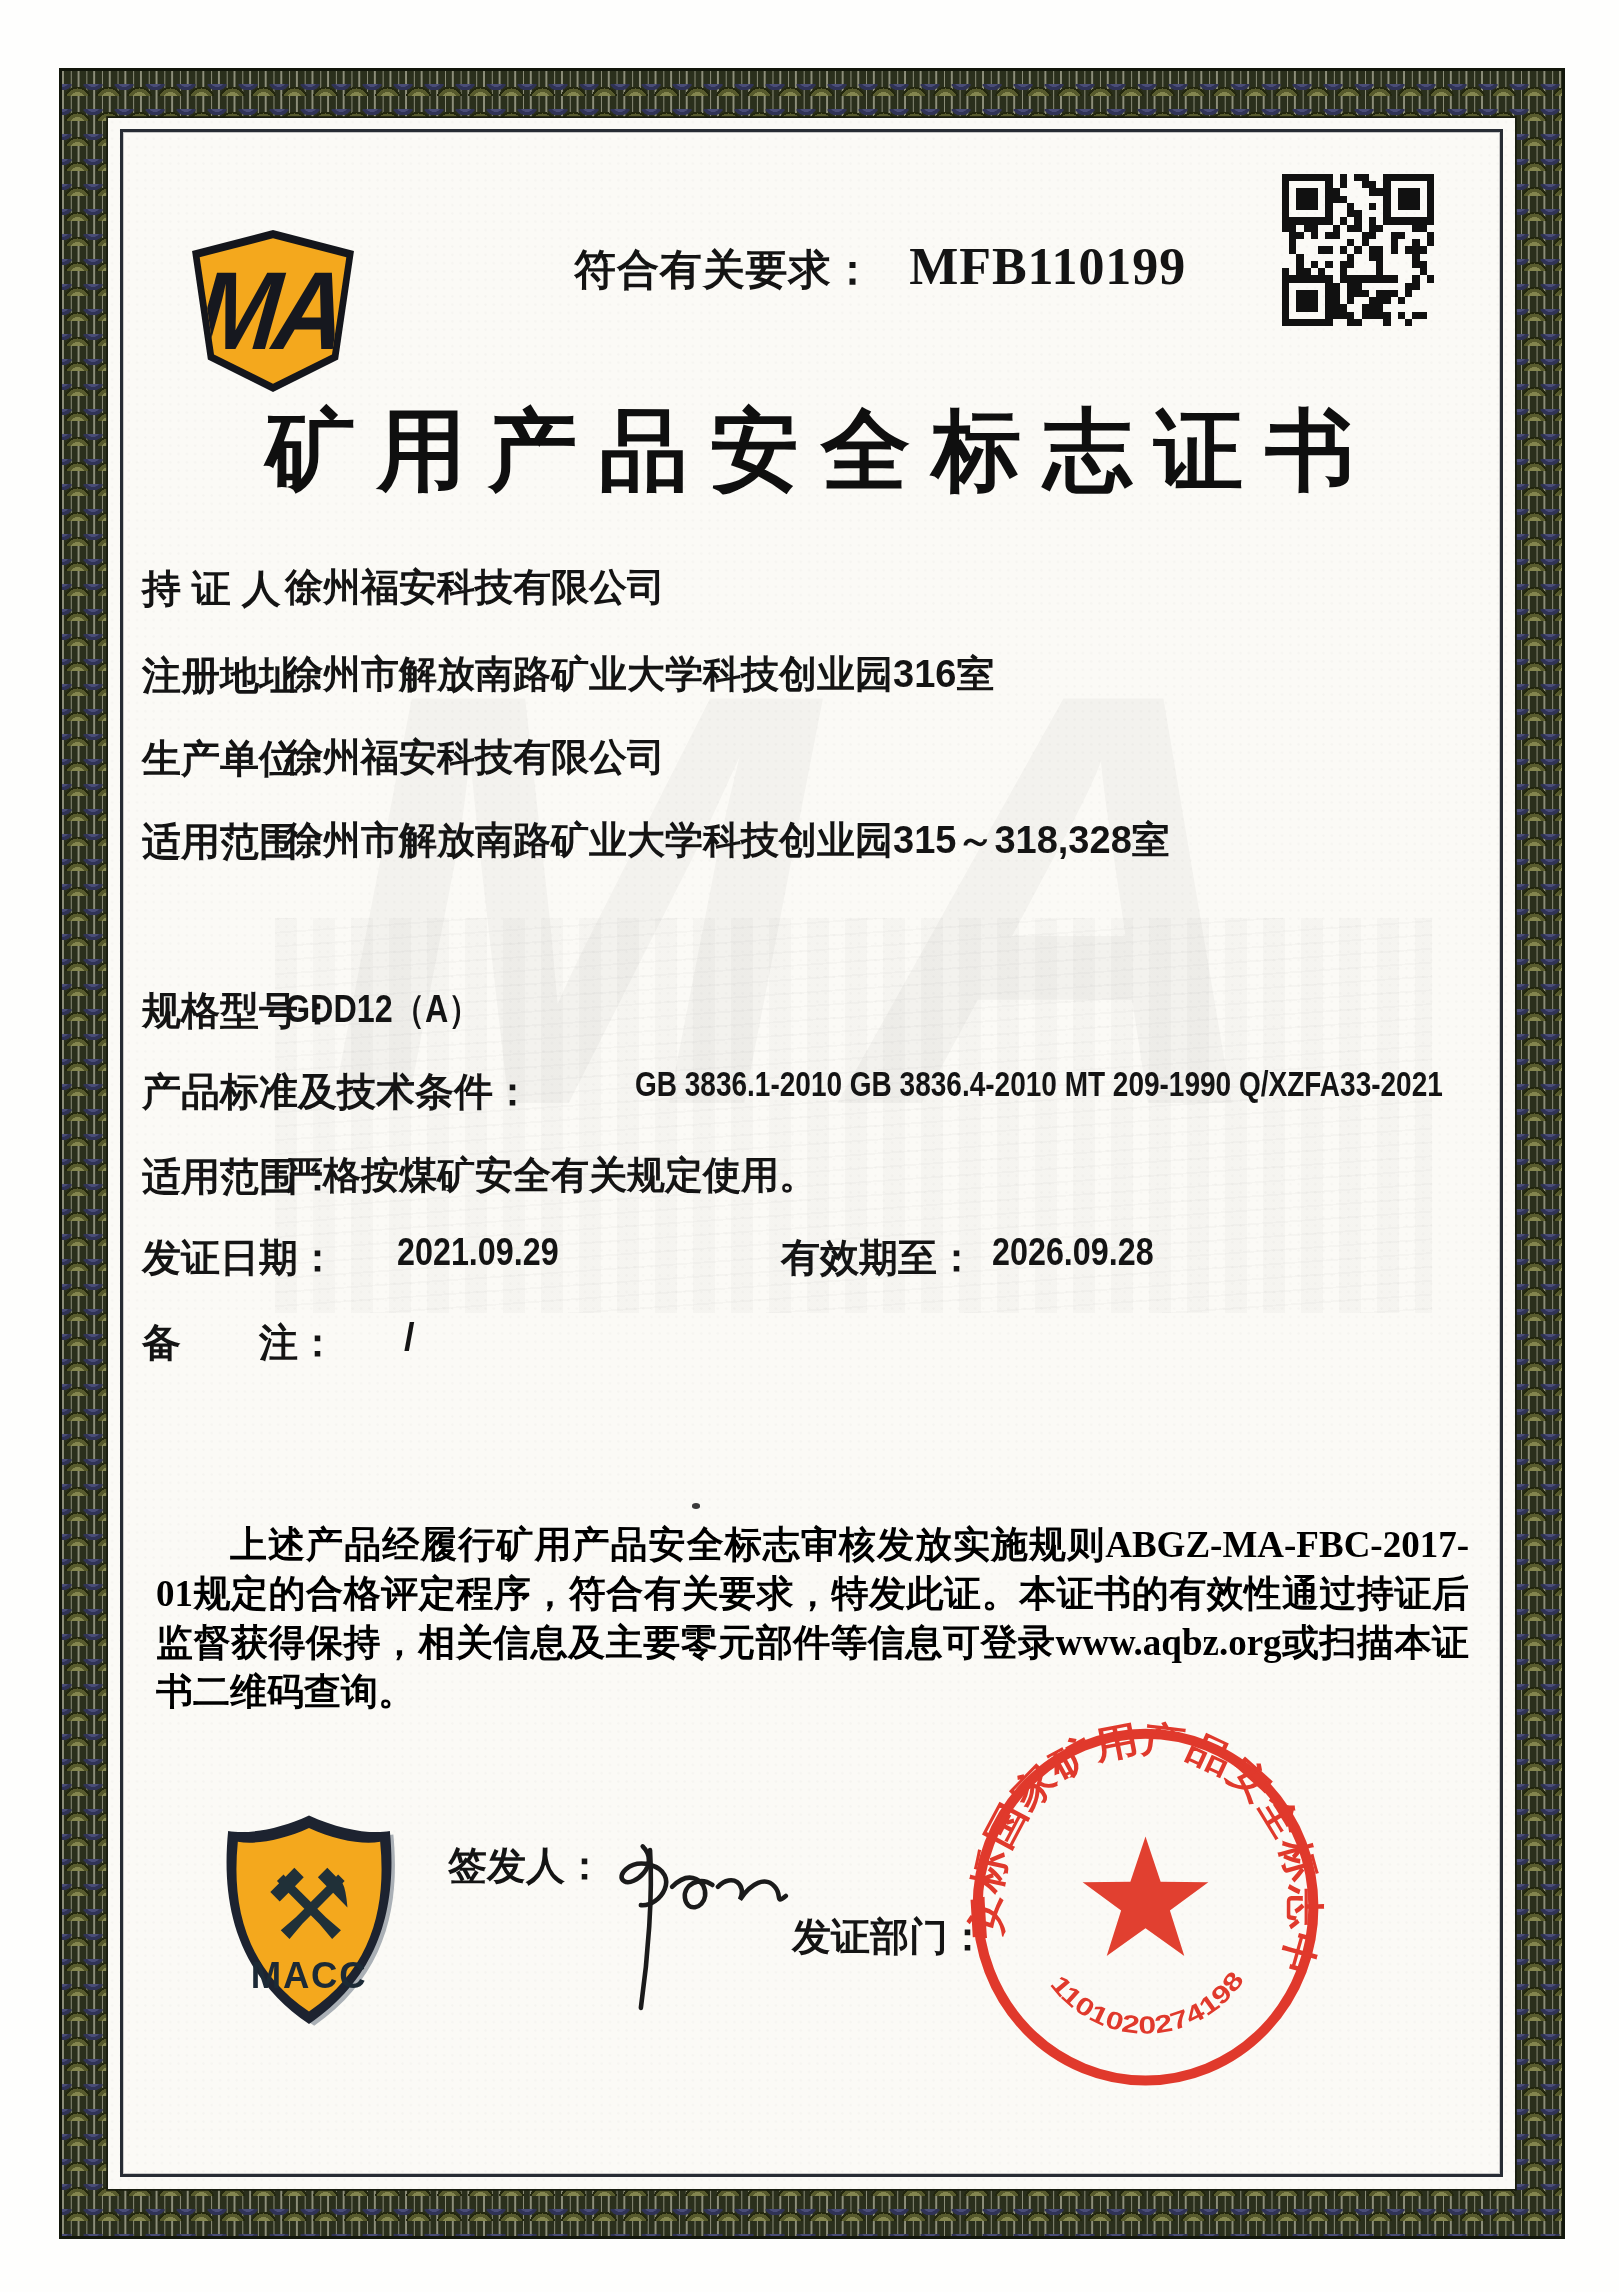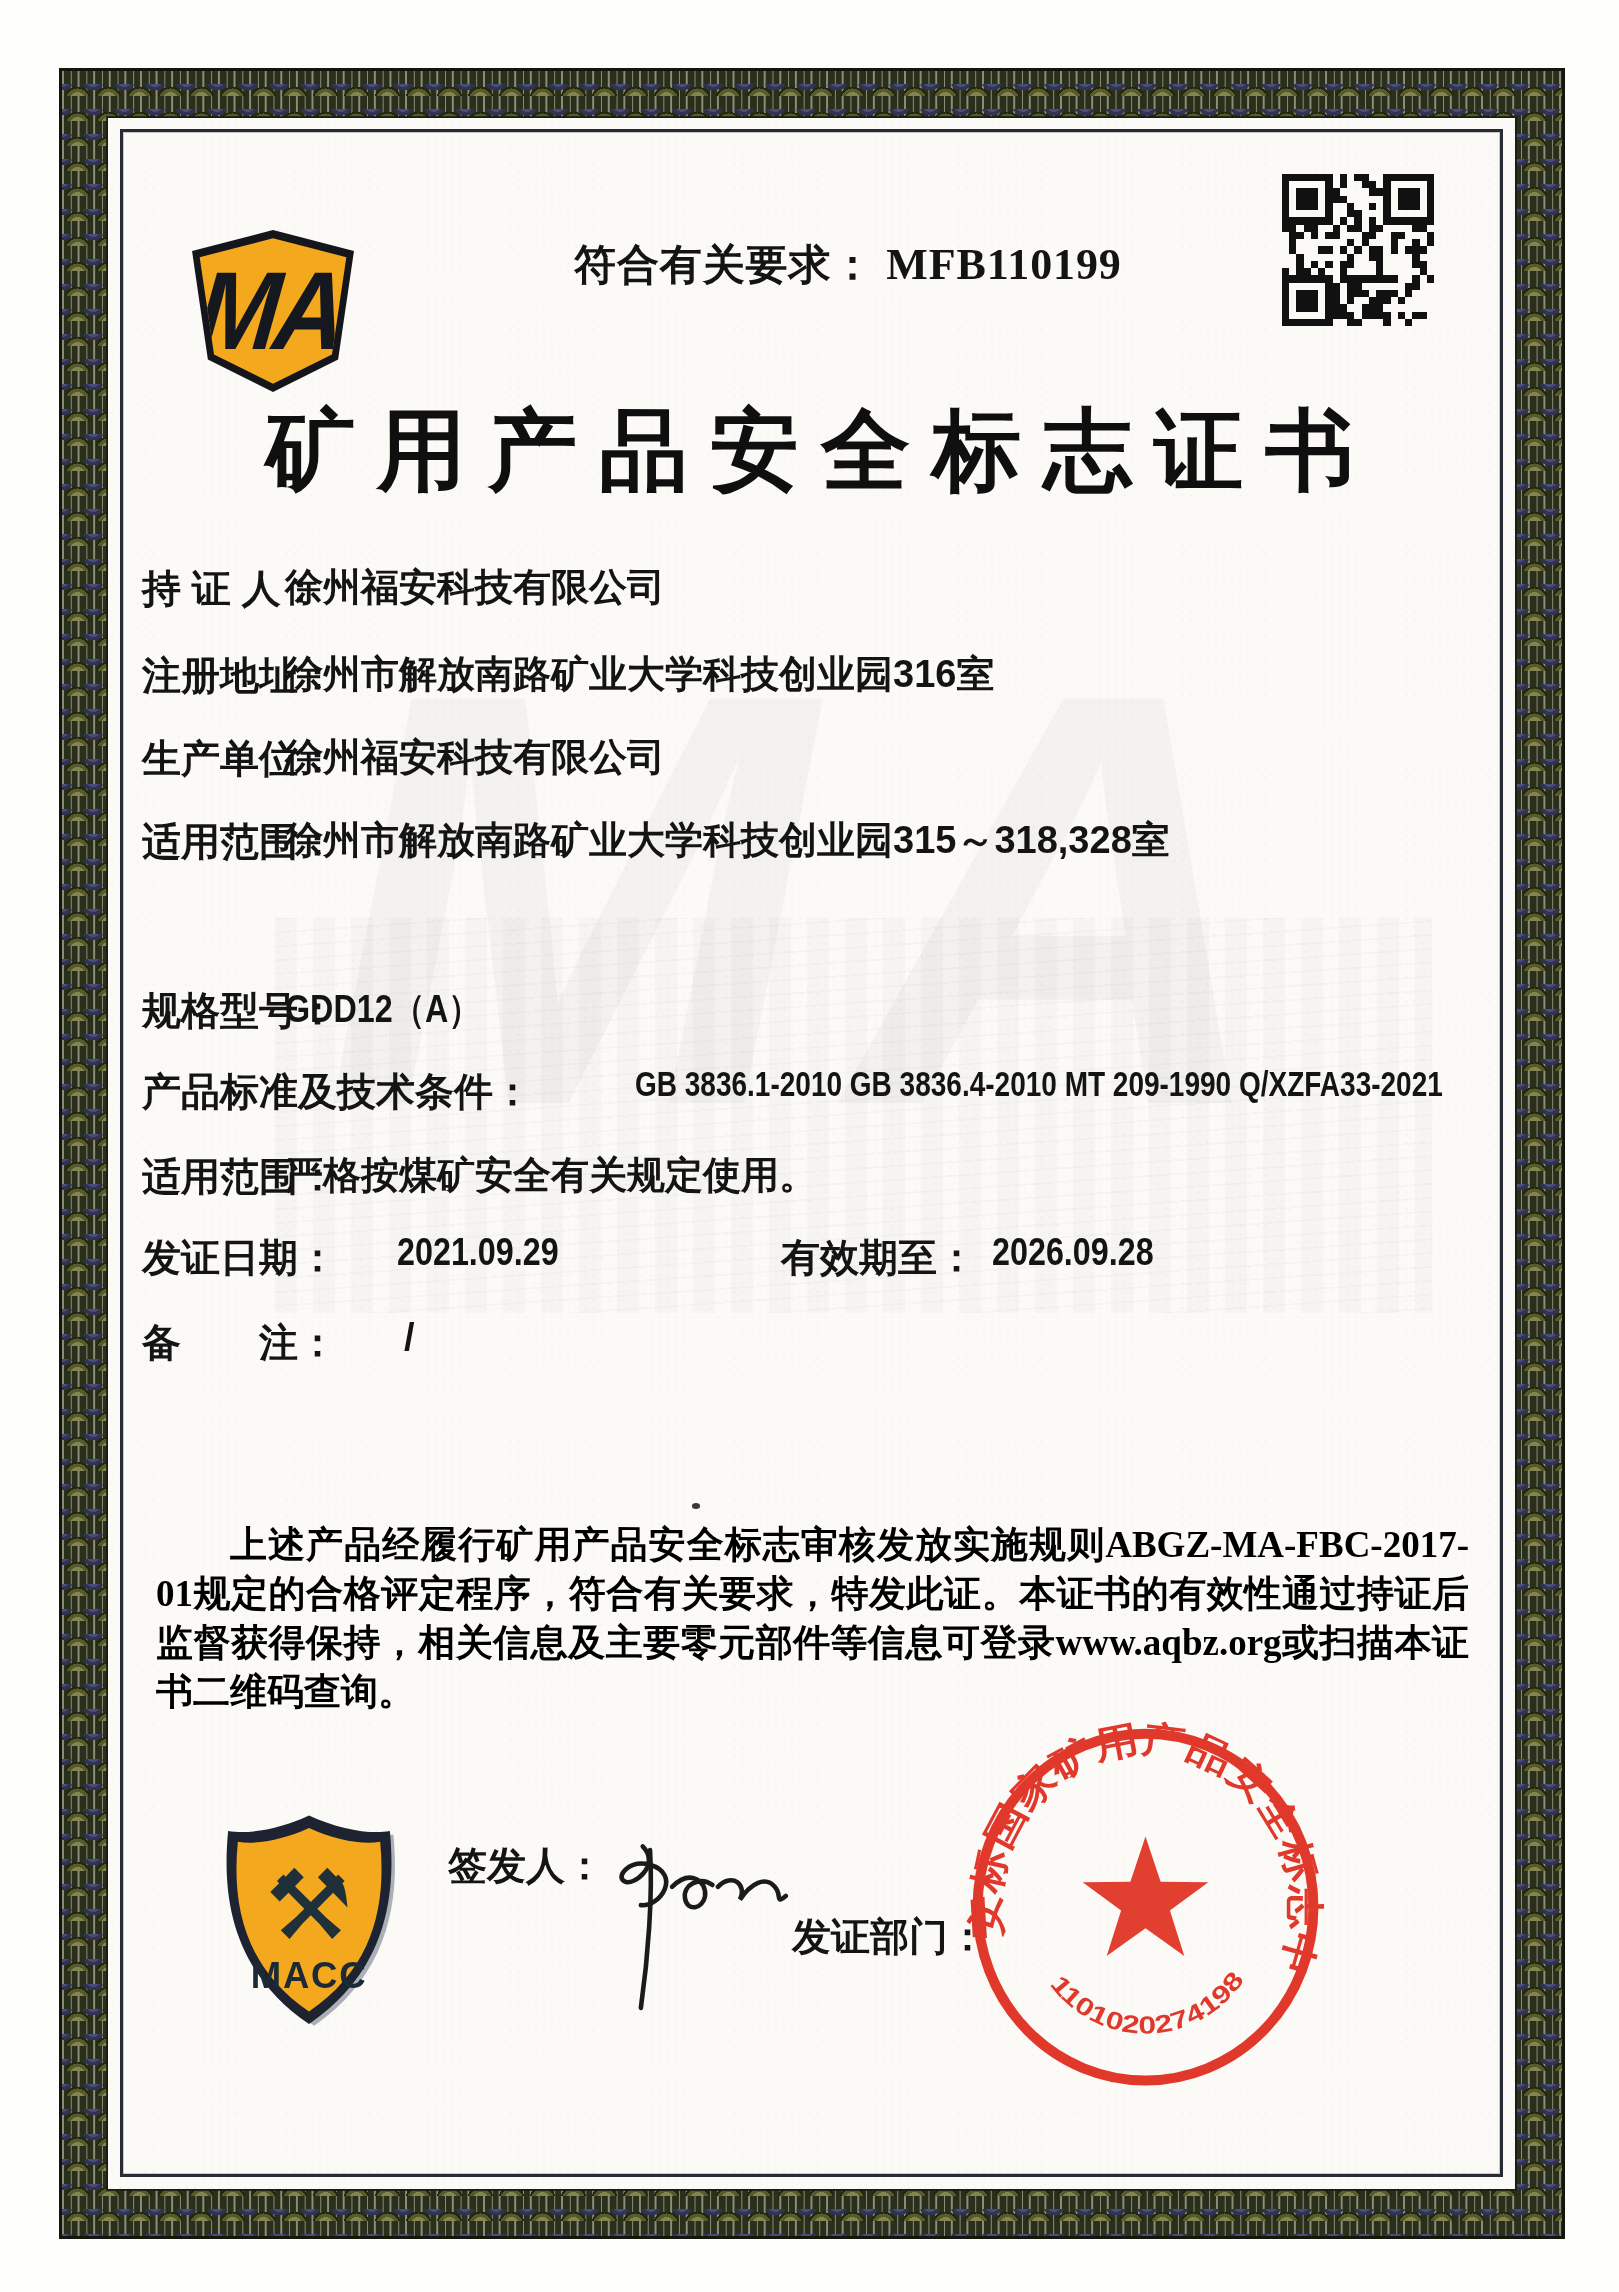--- a/index.html
+++ b/index.html
@@ -36,22 +36,22 @@
   
   .ma-badge{position:absolute;left:185px;top:230px;width:176px;height:162px;background:#14161c;
             clip-path:polygon(50% 0%, 96% 13%, 87% 80%, 50% 100%, 13% 80%, 4% 13%);}
   .ma-badge-inner{position:absolute;inset:8.3px;background:#f4a81d;
             clip-path:polygon(50% 0%, 96% 13%, 87% 80%, 50% 100%, 13% 80%, 4% 13%);
             display:flex;align-items:center;justify-content:center;}
   .ma-text{font-size:99px;font-weight:900;font-style:italic;color:#16181f;
            transform:skewX(-6deg) scaleY(1.12);letter-spacing:-5.5px;padding-right:7.3px;}
   .serial{position:absolute;left:574px;top:237px;display:flex;align-items:baseline;}
   .serial-label{font-size:42px;font-weight:900;letter-spacing:0.9px;}
-  .serial-value{font-family:"Liberation Serif","DejaVu Serif",serif;font-size:44px;font-weight:700;
-                margin-left:12px;letter-spacing:0.9px;}
+  .serial-value{font-family:"Liberation Serif","DejaVu Serif",serif;font-size:52px;font-weight:700;
+                margin-left:35px;letter-spacing:0.9px;}
   .qr{position:absolute;left:1282px;top:174px;width:152px;height:152px;
       display:grid;grid-template-columns:repeat(21,1fr);grid-template-rows:repeat(21,1fr);}
   .qr div{background:transparent;}
   .qr div.on{background:#111;}
 
   .title{position:absolute;left:0;right:0;top:380px;margin:11px;text-align:center;
          font-family:"Liberation Serif","DejaVu Serif",serif;
          font-size:89px;font-weight:900;letter-spacing:22px;text-indent:22px;color:#0f0f0f;}
 
   

